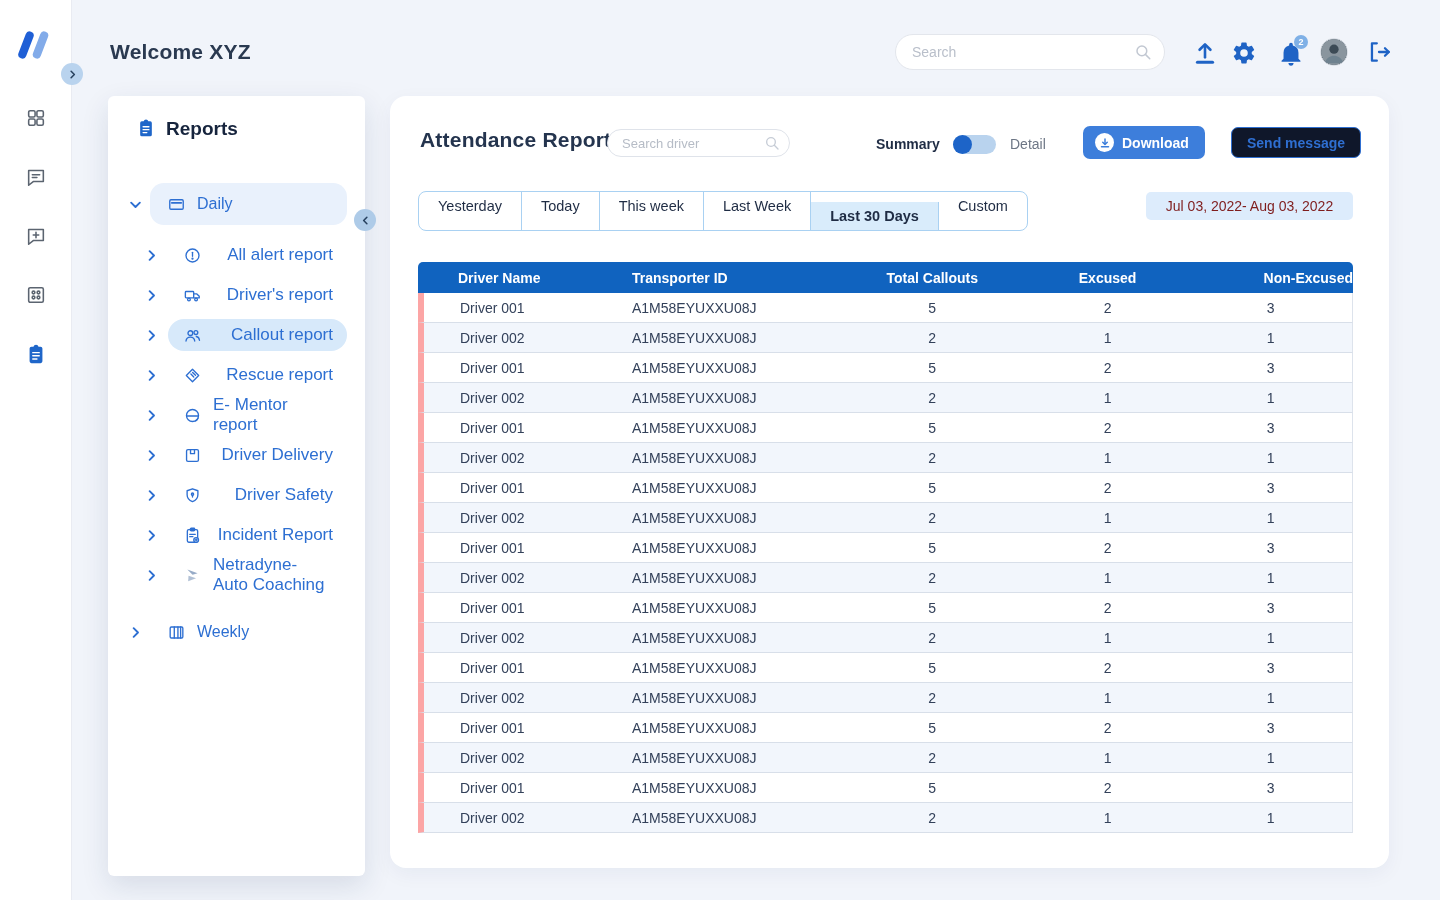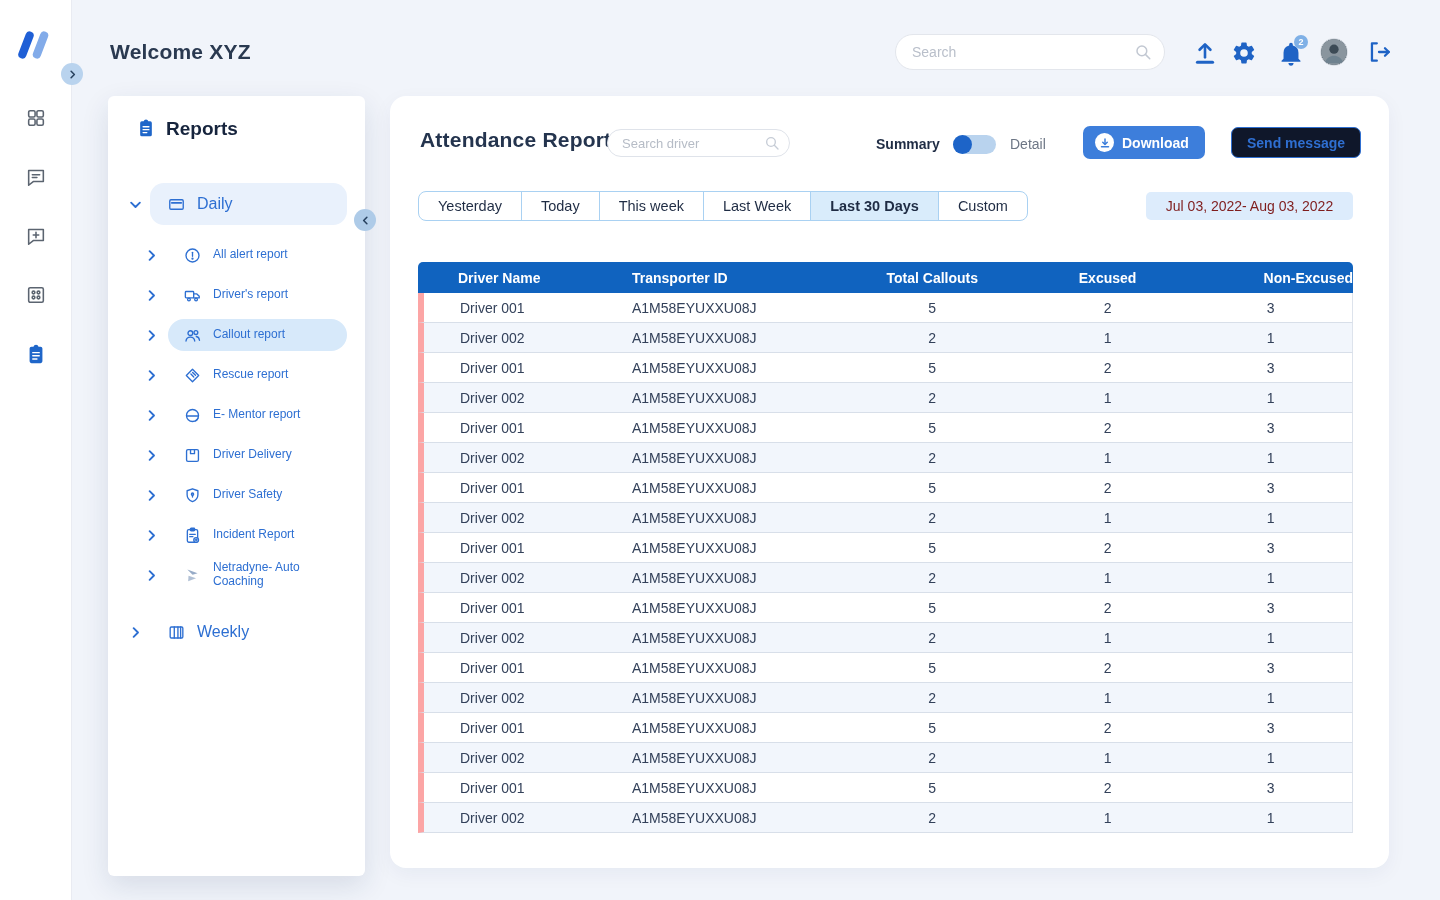--- a/index.html
+++ b/index.html
@@ -25,21 +25,21 @@
   .tree { padding:10px 18px 0 18px; }
   .tree-row { display:flex; align-items:center; }
   .tree-row.top { margin:19px 0 10px 0; }
   .chev { width:18px; height:18px; color:#2d6fd2; flex:0 0 18px; display:flex; align-items:center; justify-content:center; cursor:pointer; }
   .chev svg { width:15px; height:15px; }
   .tree-row.sub .chev { margin-left:16px; }
   .pill { display:flex; align-items:center; gap:11px; color:#2d6fd2; }
   .tree-row.top .pill { flex:1; margin-left:6px; background:#e9f1fc; border-radius:14px; padding:11px 16px; font-size:16px; cursor:pointer; }
   .tree-row.top.collapsed .pill { background:transparent; }
   .tree-row.sub { height:40px; }
-  .tree-row.sub .pill { margin-left:8px; padding:6px 14px; border-radius:16px; font-size:12px; cursor:pointer; flex:1; }
+  .tree-row.sub .pill { margin-left:8px; padding:6px 14px; border-radius:16px; font-size:17px; cursor:pointer; flex:1;justify-content:space-between; }
   .tree-row.sub .pill.selected { background:#d7e9fa; }
   .tree-ico { width:20px; height:20px; flex:0 0 20px; display:flex; align-items:center; justify-content:center; }
   .tree-ico svg { width:19px; height:19px; }
   .tree-ico.muted { color:#97abc7; }
   .tree-label { line-height:1.15; }
   .tree-row.weekly { margin-top:16px; }
 
   
   .welcome { position:absolute; left:110px; top:40px; font-size:21px; font-weight:700; color:#2a3950; letter-spacing:.2px; }
   .hsearch { position:absolute; left:895px; top:34px; width:270px; height:36px; }
@@ -65,21 +65,21 @@
   .toggle .knob { position:absolute; left:0px; top:0px; width:19px; height:19px; border-radius:50%; background:#1d64c8; }
   .detail-lbl { position:absolute; left:620px; top:40px; font-size:14px; font-weight:500; color:#6d7685; }
   .dl-btn { position:absolute; left:693px; top:30px; height:33px; padding:0 16px 0 12px; background:#3d7edb; border-radius:7px; color:#fff; font-size:14px; font-weight:600; display:flex; align-items:center; gap:8px; cursor:pointer; border:none; font-family:inherit; }
   .dl-ico { width:19px; height:19px; border-radius:50%; background:#fff; color:#3d7edb; display:flex; align-items:center; justify-content:center; }
   .dl-ico svg { width:12px; height:12px; }
   .send-btn { position:absolute; left:841px; top:31px; height:31px; padding:0 15px; background:#0f172a; border:1.5px solid #2f6fd1; border-radius:7px; color:#2f6fd1; font-size:14px; font-weight:600; display:flex; align-items:center; cursor:pointer; font-family:inherit; }
 
   .tabs { position:absolute; left:28px; top:95px; display:flex; border:1px solid #a9d1f2; border-radius:8px; overflow:hidden; background:#fff; }
   .tab { padding:6px 19px; font-size:14.5px; color:#1f2c44; border-right:1px solid #a9d1f2; cursor:pointer; white-space:nowrap; }
   .tab:last-child { border-right:none; }
-  .tab.selected { background:#d9ecfb; font-weight:700; }
+  .tab.selected { background:#d9ecfb; font-weight:700;margin-top:10px; }
   .date-chip { position:absolute; left:756px; top:96px; width:207px; height:28px; background:#ddecfc; border-radius:5px; display:flex; align-items:center; justify-content:center; font-size:14px; font-weight:400; color:#7f1d1d; }
 
   
   .tbl-wrap { position:absolute; left:28px; top:166px; width:935px; }
   table.data { width:100%; border-collapse:separate; border-spacing:0; table-layout:fixed; }
   table.data th { background:#1063bf; color:#fff; font-size:14px; font-weight:700; height:31px; padding:0; }
   table.data th:first-child { border-top-left-radius:5px; text-align:left; padding-left:40px; }
   table.data th:nth-child(2) { text-align:left; padding-left:27px; }
   table.data th:last-child { border-top-right-radius:5px;text-align:right; }
   table.data td { height:30px; font-size:14px; color:#33415a; border-bottom:1px solid #d8dfe9; text-align:center; padding:0; }

